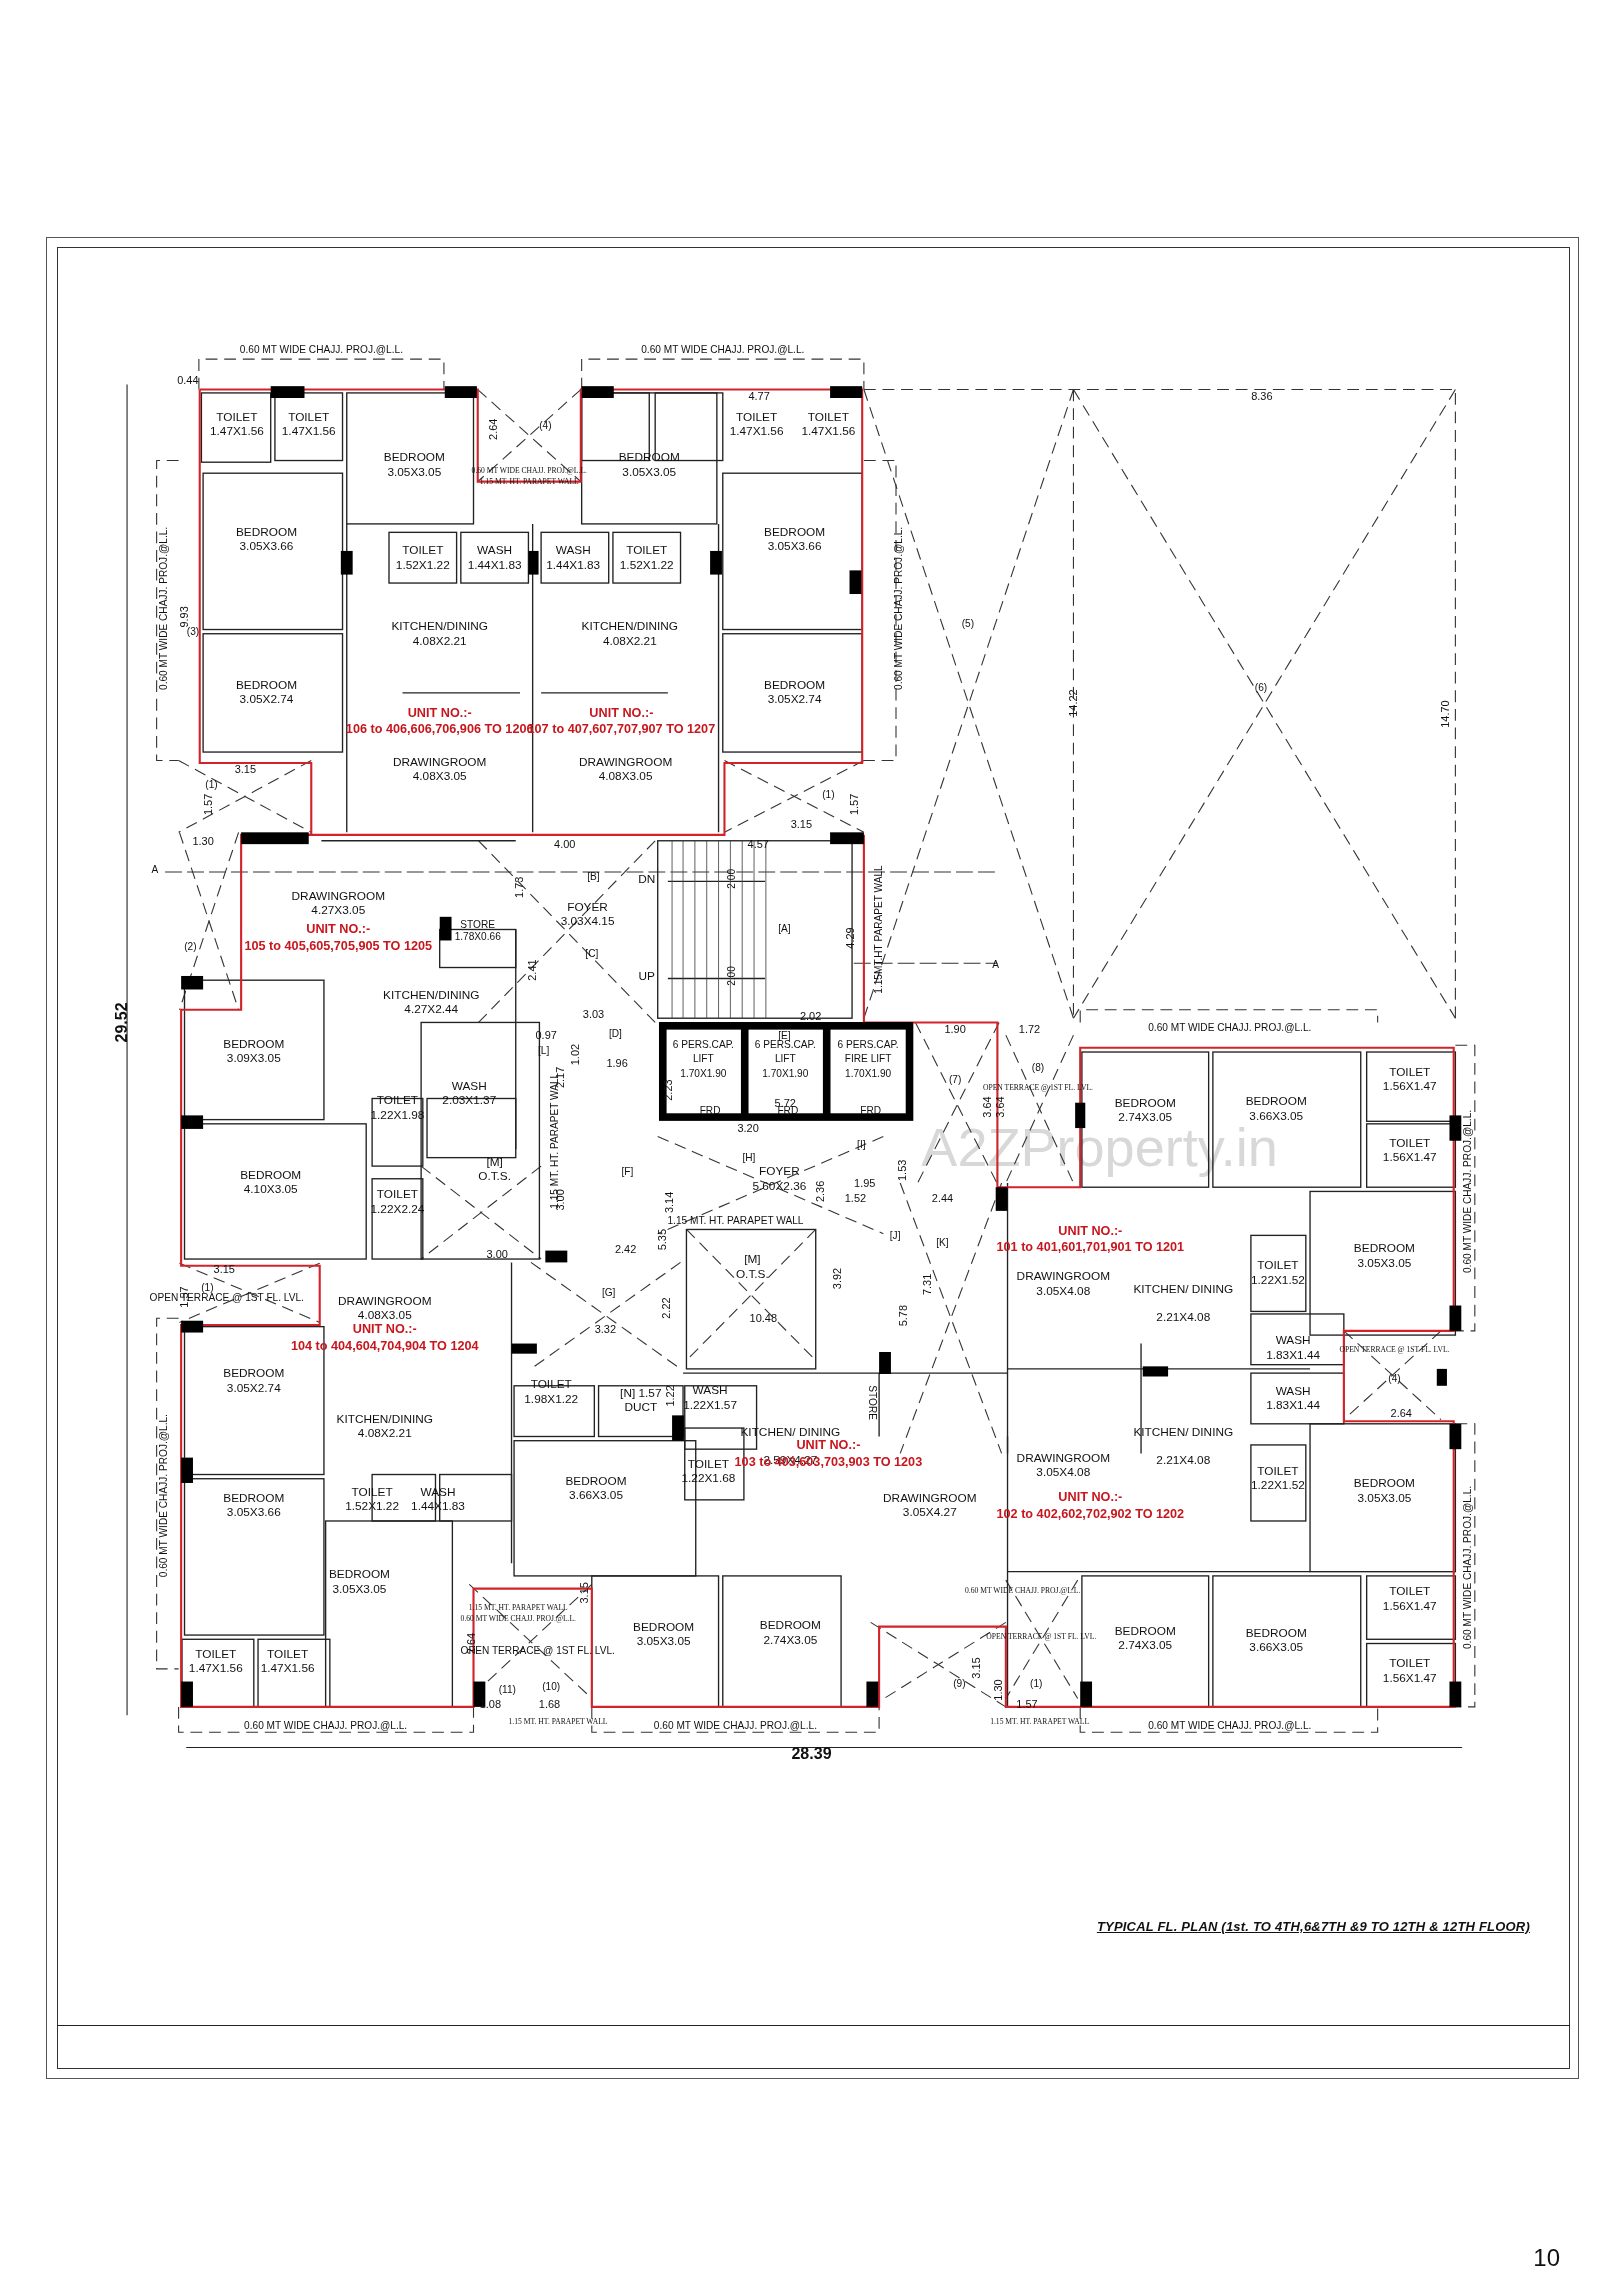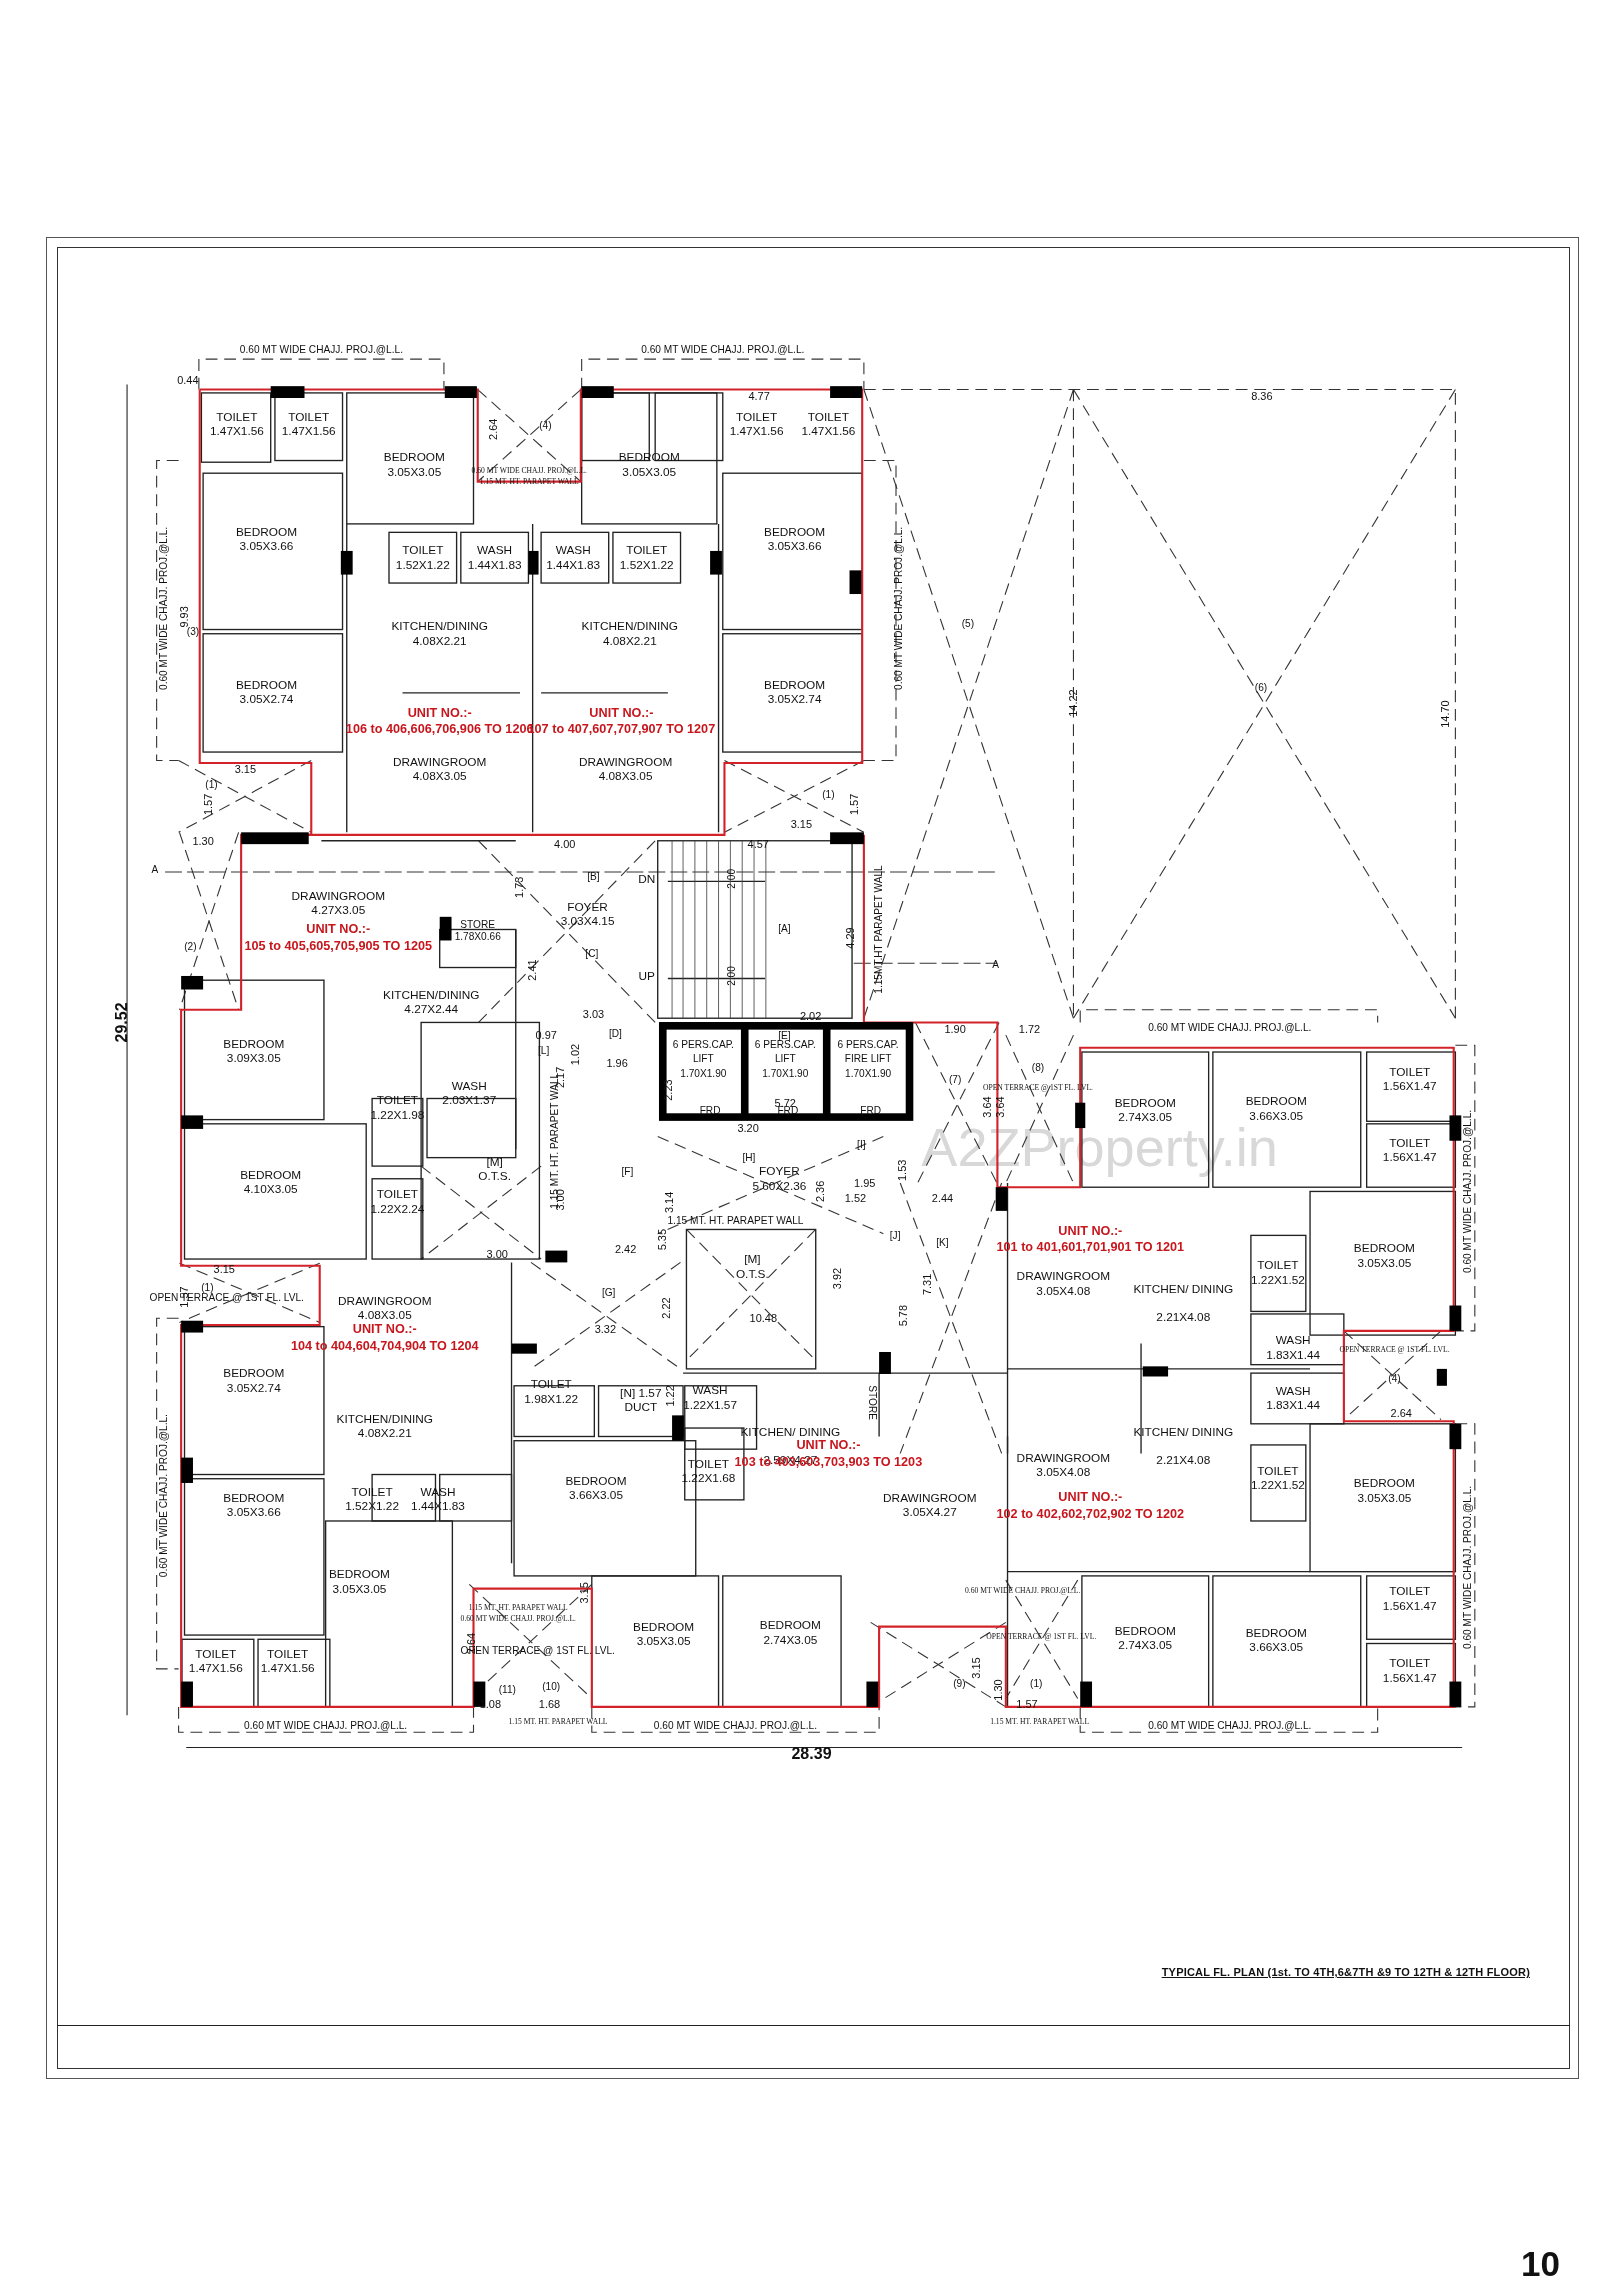--- a/index.html
+++ b/index.html
@@ -1,21 +1,21 @@
 <!DOCTYPE html>
 <html style="font-size:13.5px"><head>
 <meta charset="utf-8">
 <style>
   html,body{margin:0;padding:0;background:#fff;}
   body{width:1623px;height:2295px;position:relative;overflow:hidden;font-family:"Liberation Sans",sans-serif;color:#111;}
   .sheet{position:absolute;left:46px;top:237px;width:1533px;height:1842px;border:1.7px solid #555;box-sizing:border-box;}
   .inner{position:absolute;left:57px;top:247px;width:1513px;height:1822px;border:1.3px solid #333;box-sizing:border-box;}
   .titlebar{position:absolute;left:57px;top:2025px;width:1513px;height:1.3px;background:#222;}
-  .title{position:absolute;right:93px;top:1966px;font-size:11px;font-weight:bold;text-decoration:underline;letter-spacing:0.2px;}
-  .pageno{position:absolute;right:63px;top:2244px;font-size:35px;font-weight:bold;}
+  .title{position:absolute;right:93px;top:1919px;font-size:13px;font-weight:bold;text-decoration:underline;letter-spacing:0.2px;font-style:italic;}
+  .pageno{position:absolute;right:63px;top:2244px;font-size:24px;font-weight:normal;}
   svg{position:absolute;left:0;top:0;}
   svg text{font-family:"Liberation Sans",sans-serif;}
   .rm{font-size:14px;fill:#111;text-anchor:middle;}
   .sm{font-size:12px;fill:#111;text-anchor:middle;}
   .xs{font-size:9px;fill:#111;text-anchor:middle;font-family:"Liberation Serif",serif;}
   .unit{font-size:15px;font-weight:bold;fill:#c8161d;text-anchor:middle;}
   .dim{font-size:13px;fill:#111;text-anchor:middle;}
   .big{font-size:19px;font-weight:bold;fill:#111;text-anchor:middle;}
   .wm{font-size:64px;fill:#d8d8d8;font-family:"Liberation Sans",sans-serif;}
 </style>

